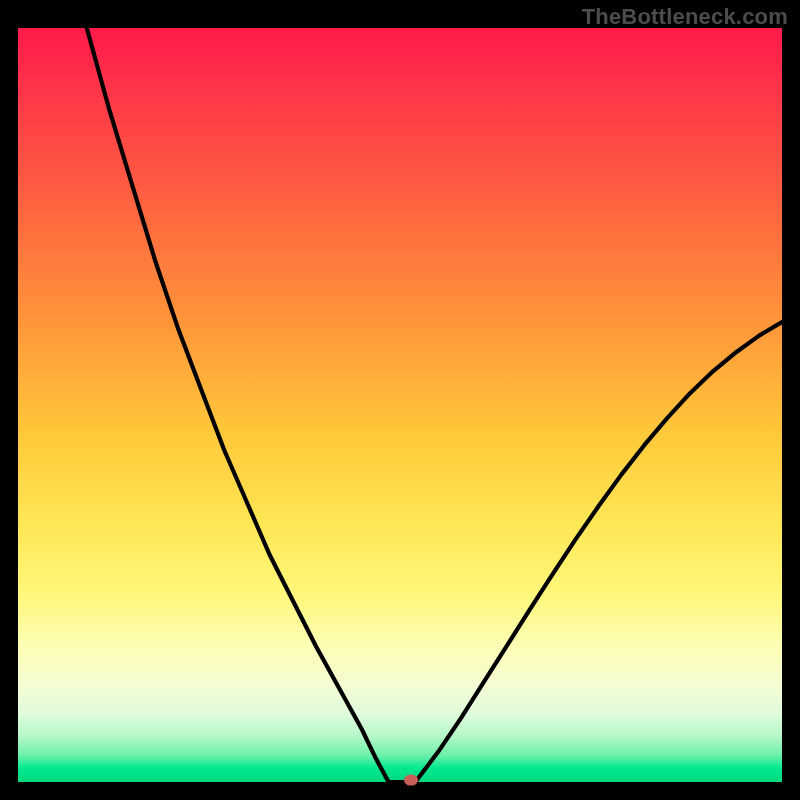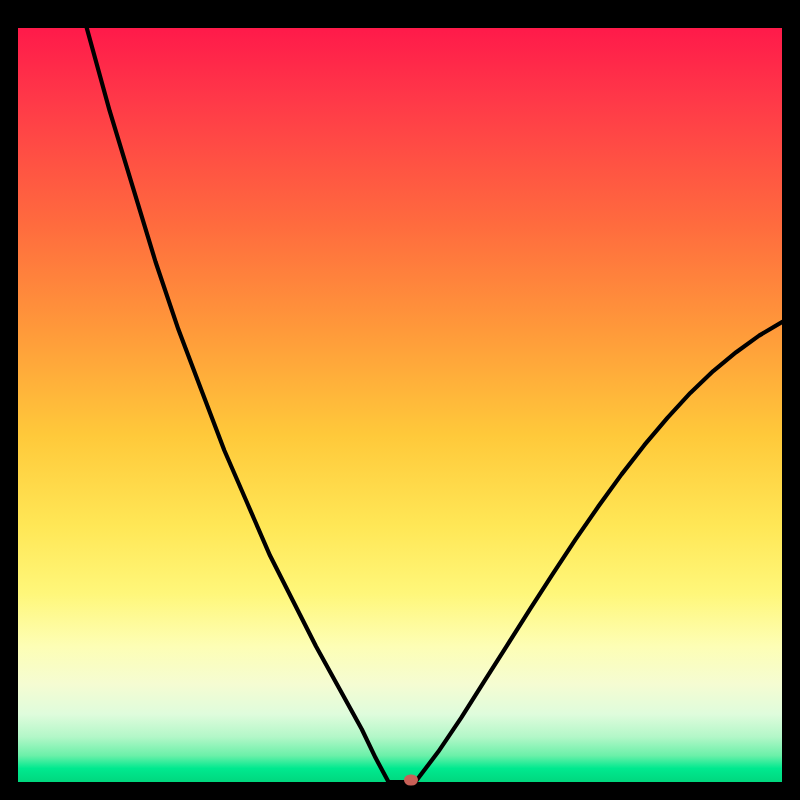--- a/index.html
+++ b/index.html
@@ -74,20 +74,21 @@
     background: #c86057;
     border-radius: 50% / 55%;
     z-index: 4;
     transform: translate(-50%, -50%);
   }
 </style>
 </head>
 <body>
 
 <div class="frame">
+  <div class="watermark">TheBottleneck.com</div>
 
   <div class="plot-outer">
     <div class="plot-area"></div>
 
     <svg class="curve" viewBox="0 0 764 754" preserveAspectRatio="none">
       <path fill="none" stroke="#000" stroke-width="4.2" stroke-linecap="round" stroke-linejoin="round" d="M68.76 0.00 L91.68 82.94 L114.60 158.34 L137.52 233.74 L160.44 301.60 L183.36 361.92 L206.28 422.24 L229.20 475.02 L252.12 527.80 L275.04 573.04 L297.96 618.28 L320.88 659.75 L343.80 701.22 L357.55 729.87 L370.54 754.00 L370.54 754.00 L397.28 754.00 L397.28 754.00 L420.20 723.84 L443.12 689.91 L466.04 653.72 L488.96 617.53 L511.88 581.33 L534.80 545.90 L557.72 511.21 L580.64 478.04 L603.56 446.37 L626.48 416.96 L649.40 389.82 L672.32 364.94 L695.24 343.07 L718.16 324.22 L741.08 307.63 L764.00 294.06"></path>
     </svg>
 
     <div class="marker" style="left: 393.46px; top: 752.492px;"></div>
   </div>

